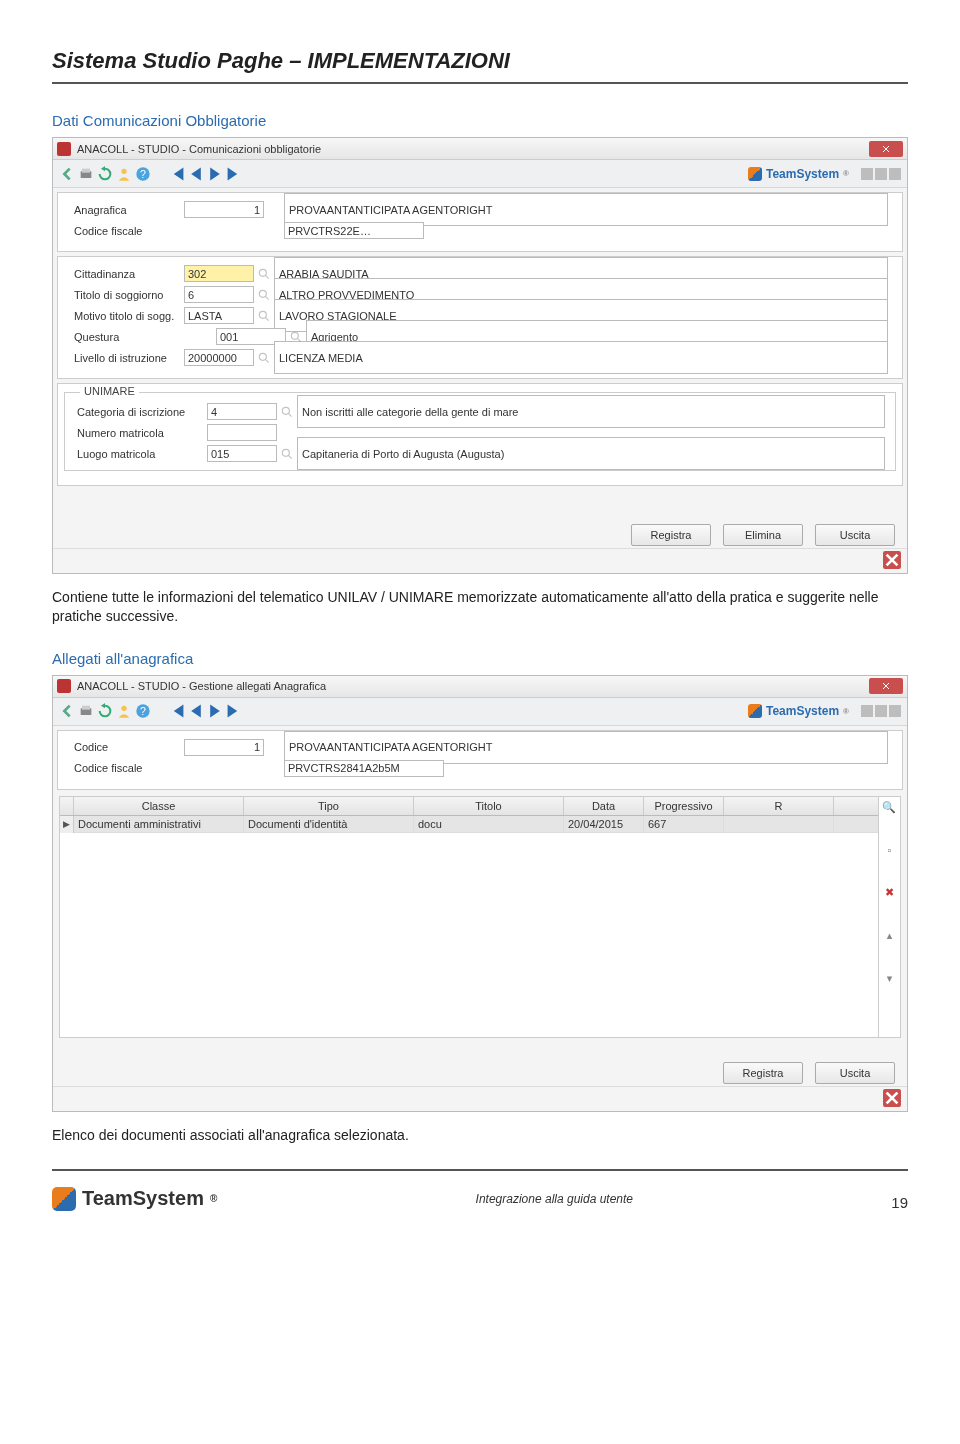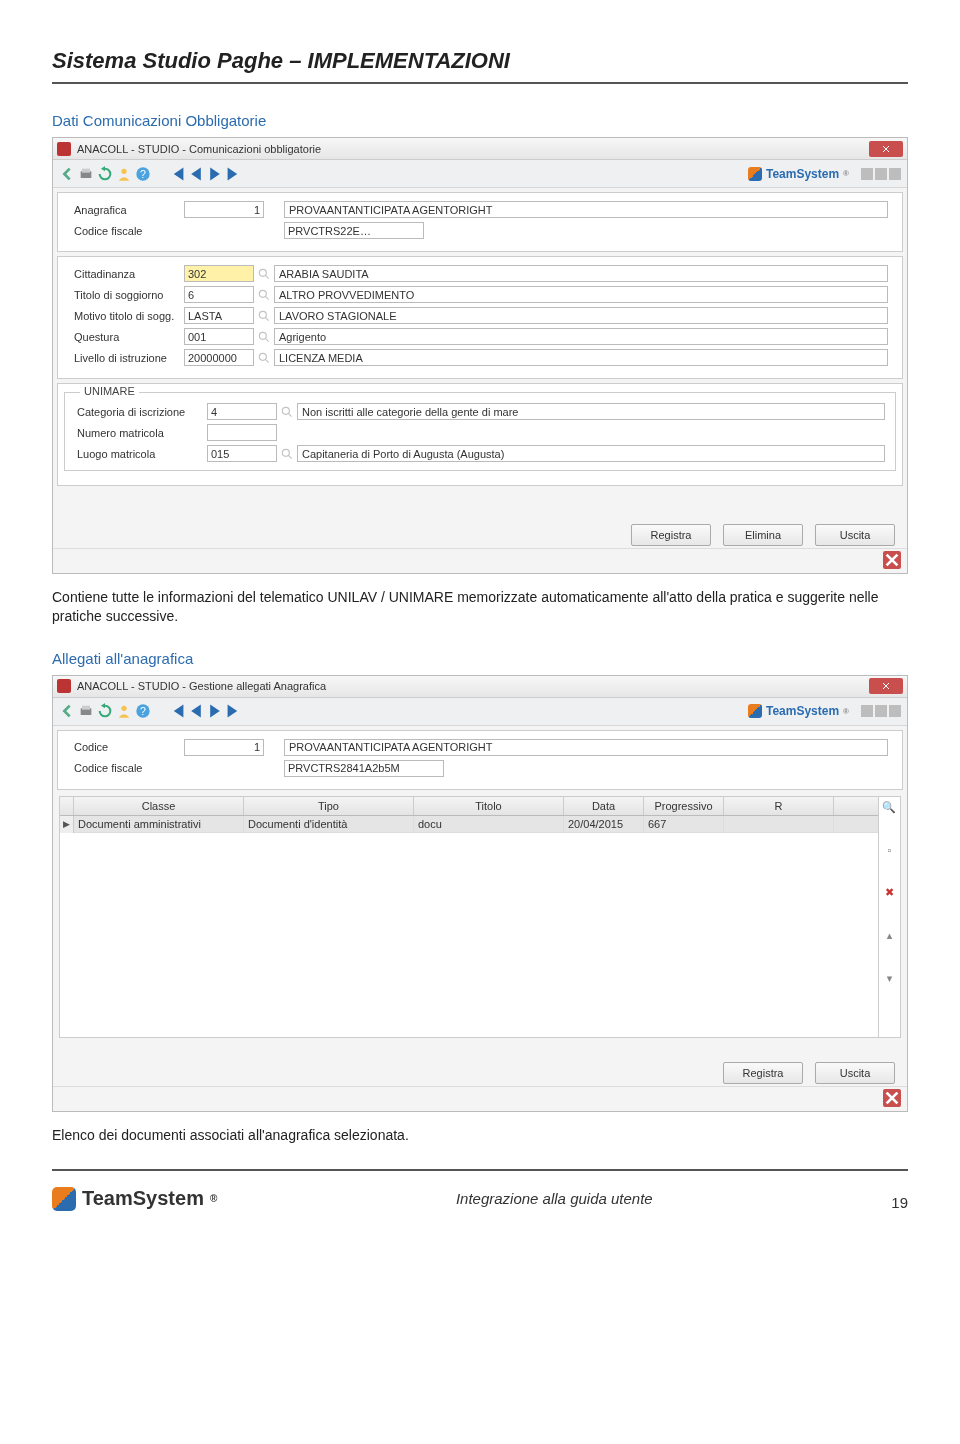--- a/index.html
+++ b/index.html
@@ -118,21 +118,21 @@
   .inp-hl { background: #fff2a8; }
   .mag {
     width: 14px; height: 16px;
     display: inline-flex;
     align-items: center; justify-content: center;
     margin: 0 3px;
     opacity: .5;
   }
   .desc-box {
     flex: 1;
-    height: 17px;
+    height: 33px;
     border: 1px solid #bbb;
     background: #fff;
     padding: 0 4px;
     font-size: 11px;
     display: flex; align-items: center;
     margin-right: 8px;
     text-align: right;
   }
   .fieldset {
     border: 1px solid #ccc;
@@ -242,21 +242,21 @@
   }
   .page-footer .ts-logo-big {
     display:flex;align-items:center;gap:6px;
     font-size:20px;font-weight:bold;color:#333;
   }
   .page-footer .ts-logo-big .mark {
     width:24px;height:24px;border-radius:5px;
     background:linear-gradient(135deg,#e97c1c 50%,#2b6cb0 50%);
   }
   .page-footer .footer-center {
-    flex:1;text-align:center;font-style:italic;font-size:15px;color:#333;
+    flex:1;text-align:center;font-style:italic;font-size:12px;color:#333;
   }
   .page-footer .page-no { font-size:15px;color:#333;margin-top:8px;}
   svg { display:block; }
 </style>
 </head>
 <body>
 
 <div class="page">
   <div class="doc-title">Sistema Studio Paghe – IMPLEMENTAZIONI</div>
   <hr class="hr-line">
@@ -389,21 +389,21 @@
           <span class="mag">
             <svg viewBox="0 0 12 12">
               <circle cx="5" cy="5" r="3" fill="none" stroke="#888" stroke-width="1"></circle>
               <line x1="7" y1="7" x2="10" y2="10" stroke="#888" stroke-width="1"></line>
             </svg>
           </span>
           <span class="desc-box">LAVORO STAGIONALE</span>
         </div>
         <div class="form-row">
           <span class="form-lbl">Questura</span>
-          <span class="inp" style="width:70px;">001</span>
+          <span class="inp" style="width:70px;margin-left:32px;">001</span>
           <span class="mag">
             <svg viewBox="0 0 12 12">
               <circle cx="5" cy="5" r="3" fill="none" stroke="#888" stroke-width="1"></circle>
               <line x1="7" y1="7" x2="10" y2="10" stroke="#888" stroke-width="1"></line>
             </svg>
           </span>
           <span class="desc-box">Agrigento</span>
         </div>
         <div class="form-row">
           <span class="form-lbl">Livello di istruzione</span>

